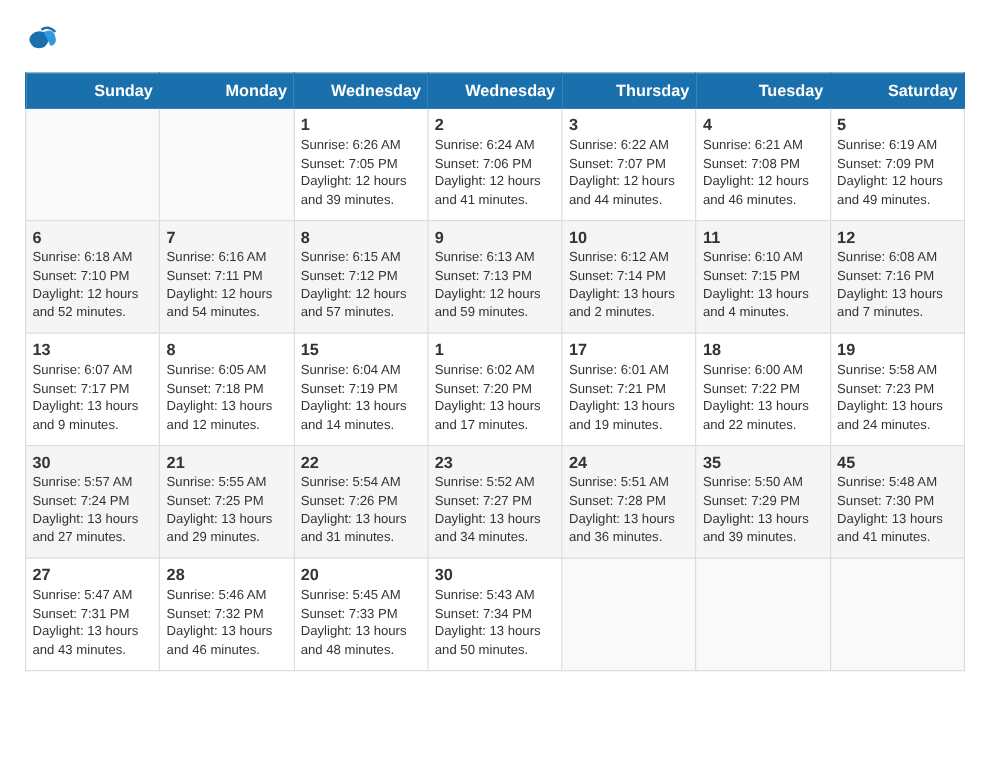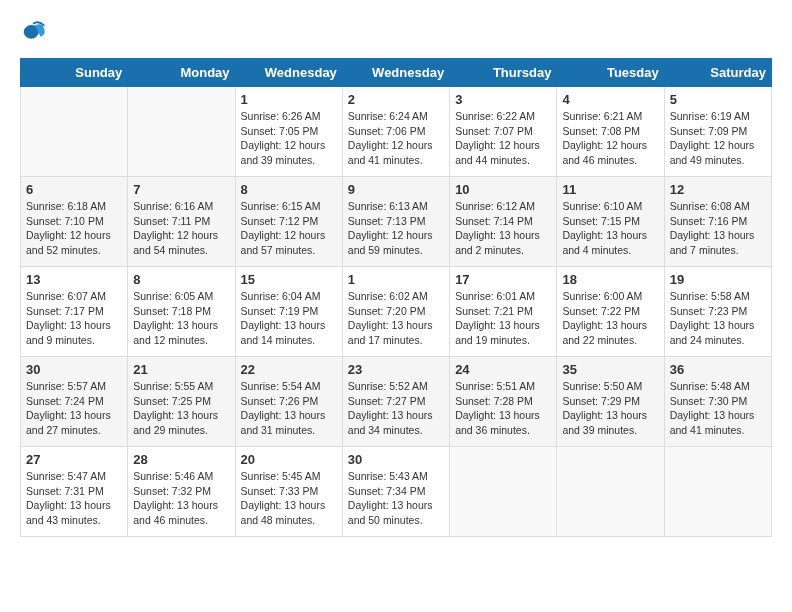--- a/index.html
+++ b/index.html
@@ -328,21 +328,21 @@
         </td>
         <td>
           <span class="day-number">35</span>
           <div class="day-info">
             Sunrise: 5:50 AM<br>
             Sunset: 7:29 PM<br>
             Daylight: 13 hours and 39 minutes.
           </div>
         </td>
         <td>
-          <span class="day-number">36</span>
+          <span class="day-number">45</span>
           <div class="day-info">
             Sunrise: 5:48 AM<br>
             Sunset: 7:30 PM<br>
             Daylight: 13 hours and 41 minutes.
           </div>
         </td>
       </tr>
       <tr>
         <td>
           <span class="day-number">27</span>

